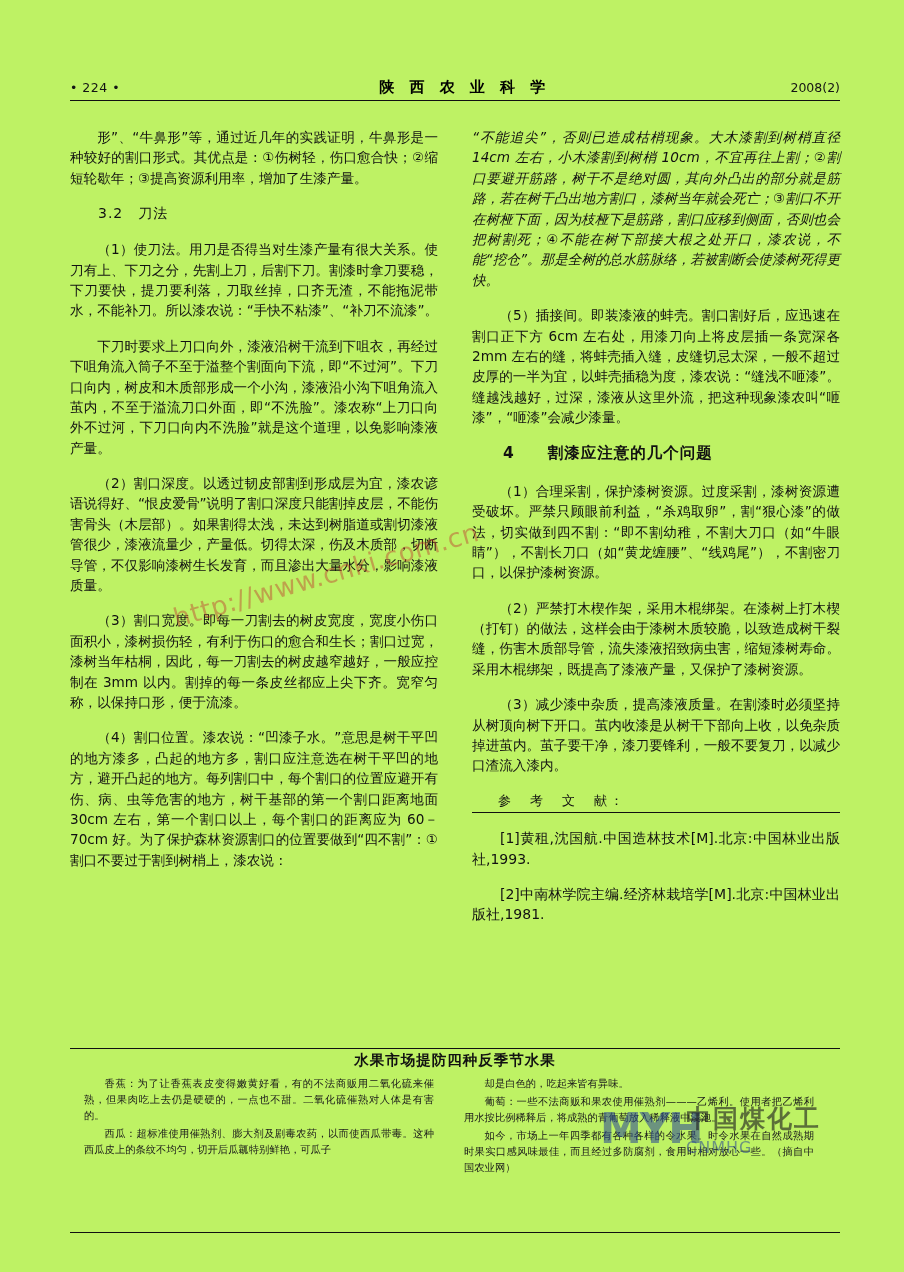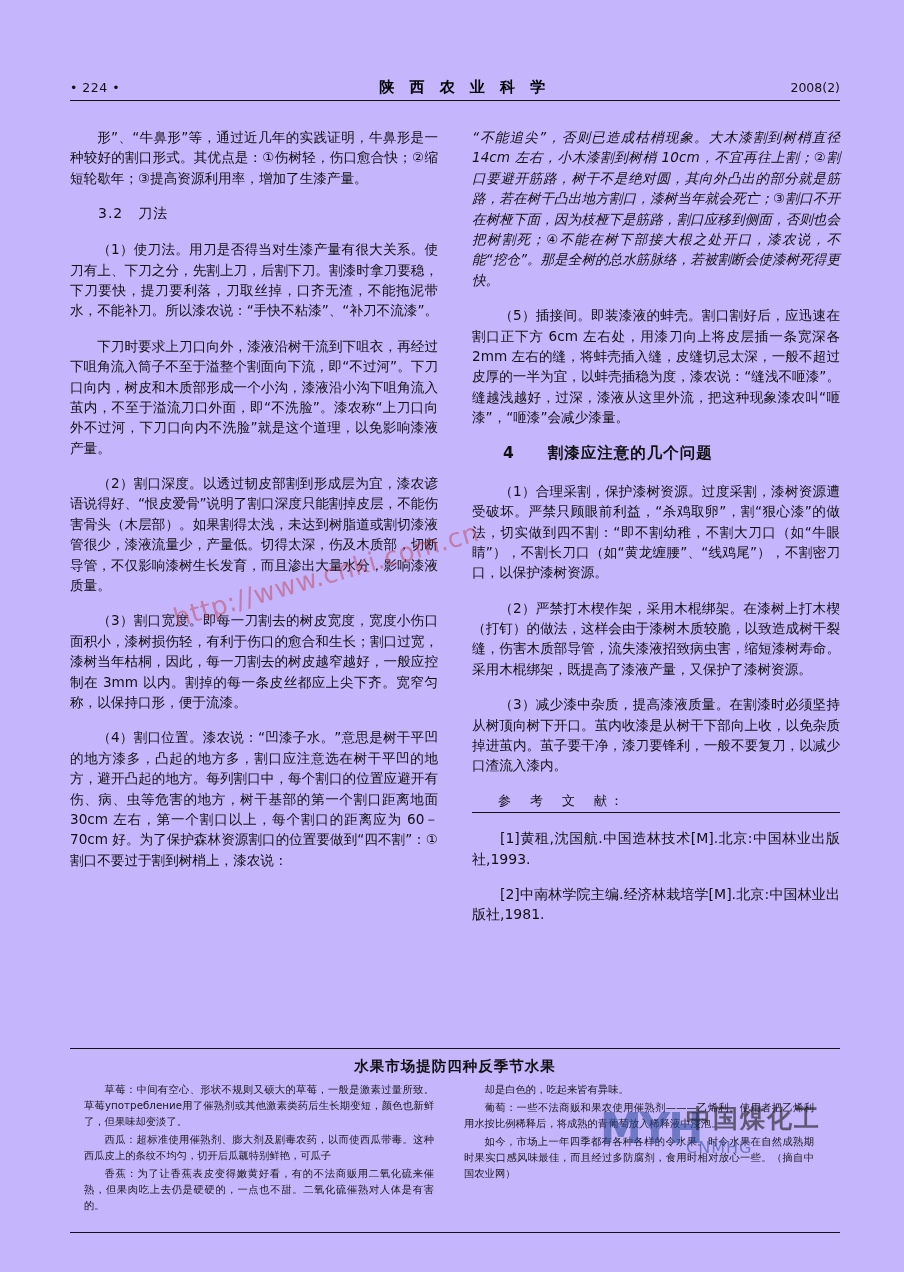--- a/index.html
+++ b/index.html
@@ -13,21 +13,21 @@
     position: relative;
     font-family: "DejaVu Sans", "Liberation Sans", sans-serif;
     color: #111;
     overflow: hidden;
   }
   .page {
     position: absolute;
     left: 0; top: 0;
     width: 904px;
     height: 1272px;
-    background: #c4b5fd;
+    background: #bef264;
   }
   
   .header {
     position: absolute;
     left: 70px;
     top: 78px;
     width: 770px;
     display: flex;
     align-items: baseline;
     justify-content: space-between;
@@ -118,21 +118,20 @@
   }
   
   .bottom-box {
     position: absolute;
     left: 70px;
     top: 1048px;
     width: 770px;
     height: 185px;
     border-top: 1px solid #111;
     border-bottom: 1px solid #111;
-    padding-top: 6px;
     box-sizing: border-box;
   }
   .bottom-title {
     text-align: center;
     font-size: 14.5px;
     font-weight: bold;
     letter-spacing: 1px;
     margin: 2px 0 6px 0;
   }
   .bottom-cols {
@@ -235,23 +234,22 @@
       <p class="ref">[1]黄租,沈国航.中国造林技术[M].北京:中国林业出版社,1993.</p>
       <p class="ref">[2]中南林学院主编.经济林栽培学[M].北京:中国林业出版社,1981.</p>
     </div>
 
   </div>
 
   <div class="bottom-box">
     <div class="bottom-title">水果市场提防四种反季节水果</div>
     <div class="bottom-cols">
       <div class="bcol">
-        <p>草莓：中间有空心、形状不规则又硕大的草莓，一般是激素过量所致。草莓употребление用了催熟剂或其他激素类药后生长期变短，颜色也新鲜了，但果味却变淡了。</p>
+        <p>香蕉：为了让香蕉表皮变得嫩黄好看，有的不法商贩用二氧化硫来催熟，但果肉吃上去仍是硬硬的，一点也不甜。二氧化硫催熟对人体是有害的。</p>
         <p>西瓜：超标准使用催熟剂、膨大剂及剧毒农药，以而使西瓜带毒。这种西瓜皮上的条纹不均匀，切开后瓜瓤特别鲜艳，可瓜子</p>
-        <p>香蕉：为了让香蕉表皮变得嫩黄好看，有的不法商贩用二氧化硫来催熟，但果肉吃上去仍是硬硬的，一点也不甜。二氧化硫催熟对人体是有害的。</p>
       </div>
       <div class="bcol">
         <p>却是白色的，吃起来皆有异味。</p>
         <p>葡萄：一些不法商贩和果农使用催熟剂———乙烯利。使用者把乙烯利用水按比例稀释后，将成熟的青葡萄放入稀释液中浸泡。</p>
         <p>如今，市场上一年四季都有各种各样的令水果。时令水果在自然成熟期时果实口感风味最佳，而且经过多防腐剂，食用时相对放心一些。（摘自中国农业网）</p>
       </div>
     </div>
   </div>
 
   <div class="wm-url">http://www.cnki.com.cn</div>

